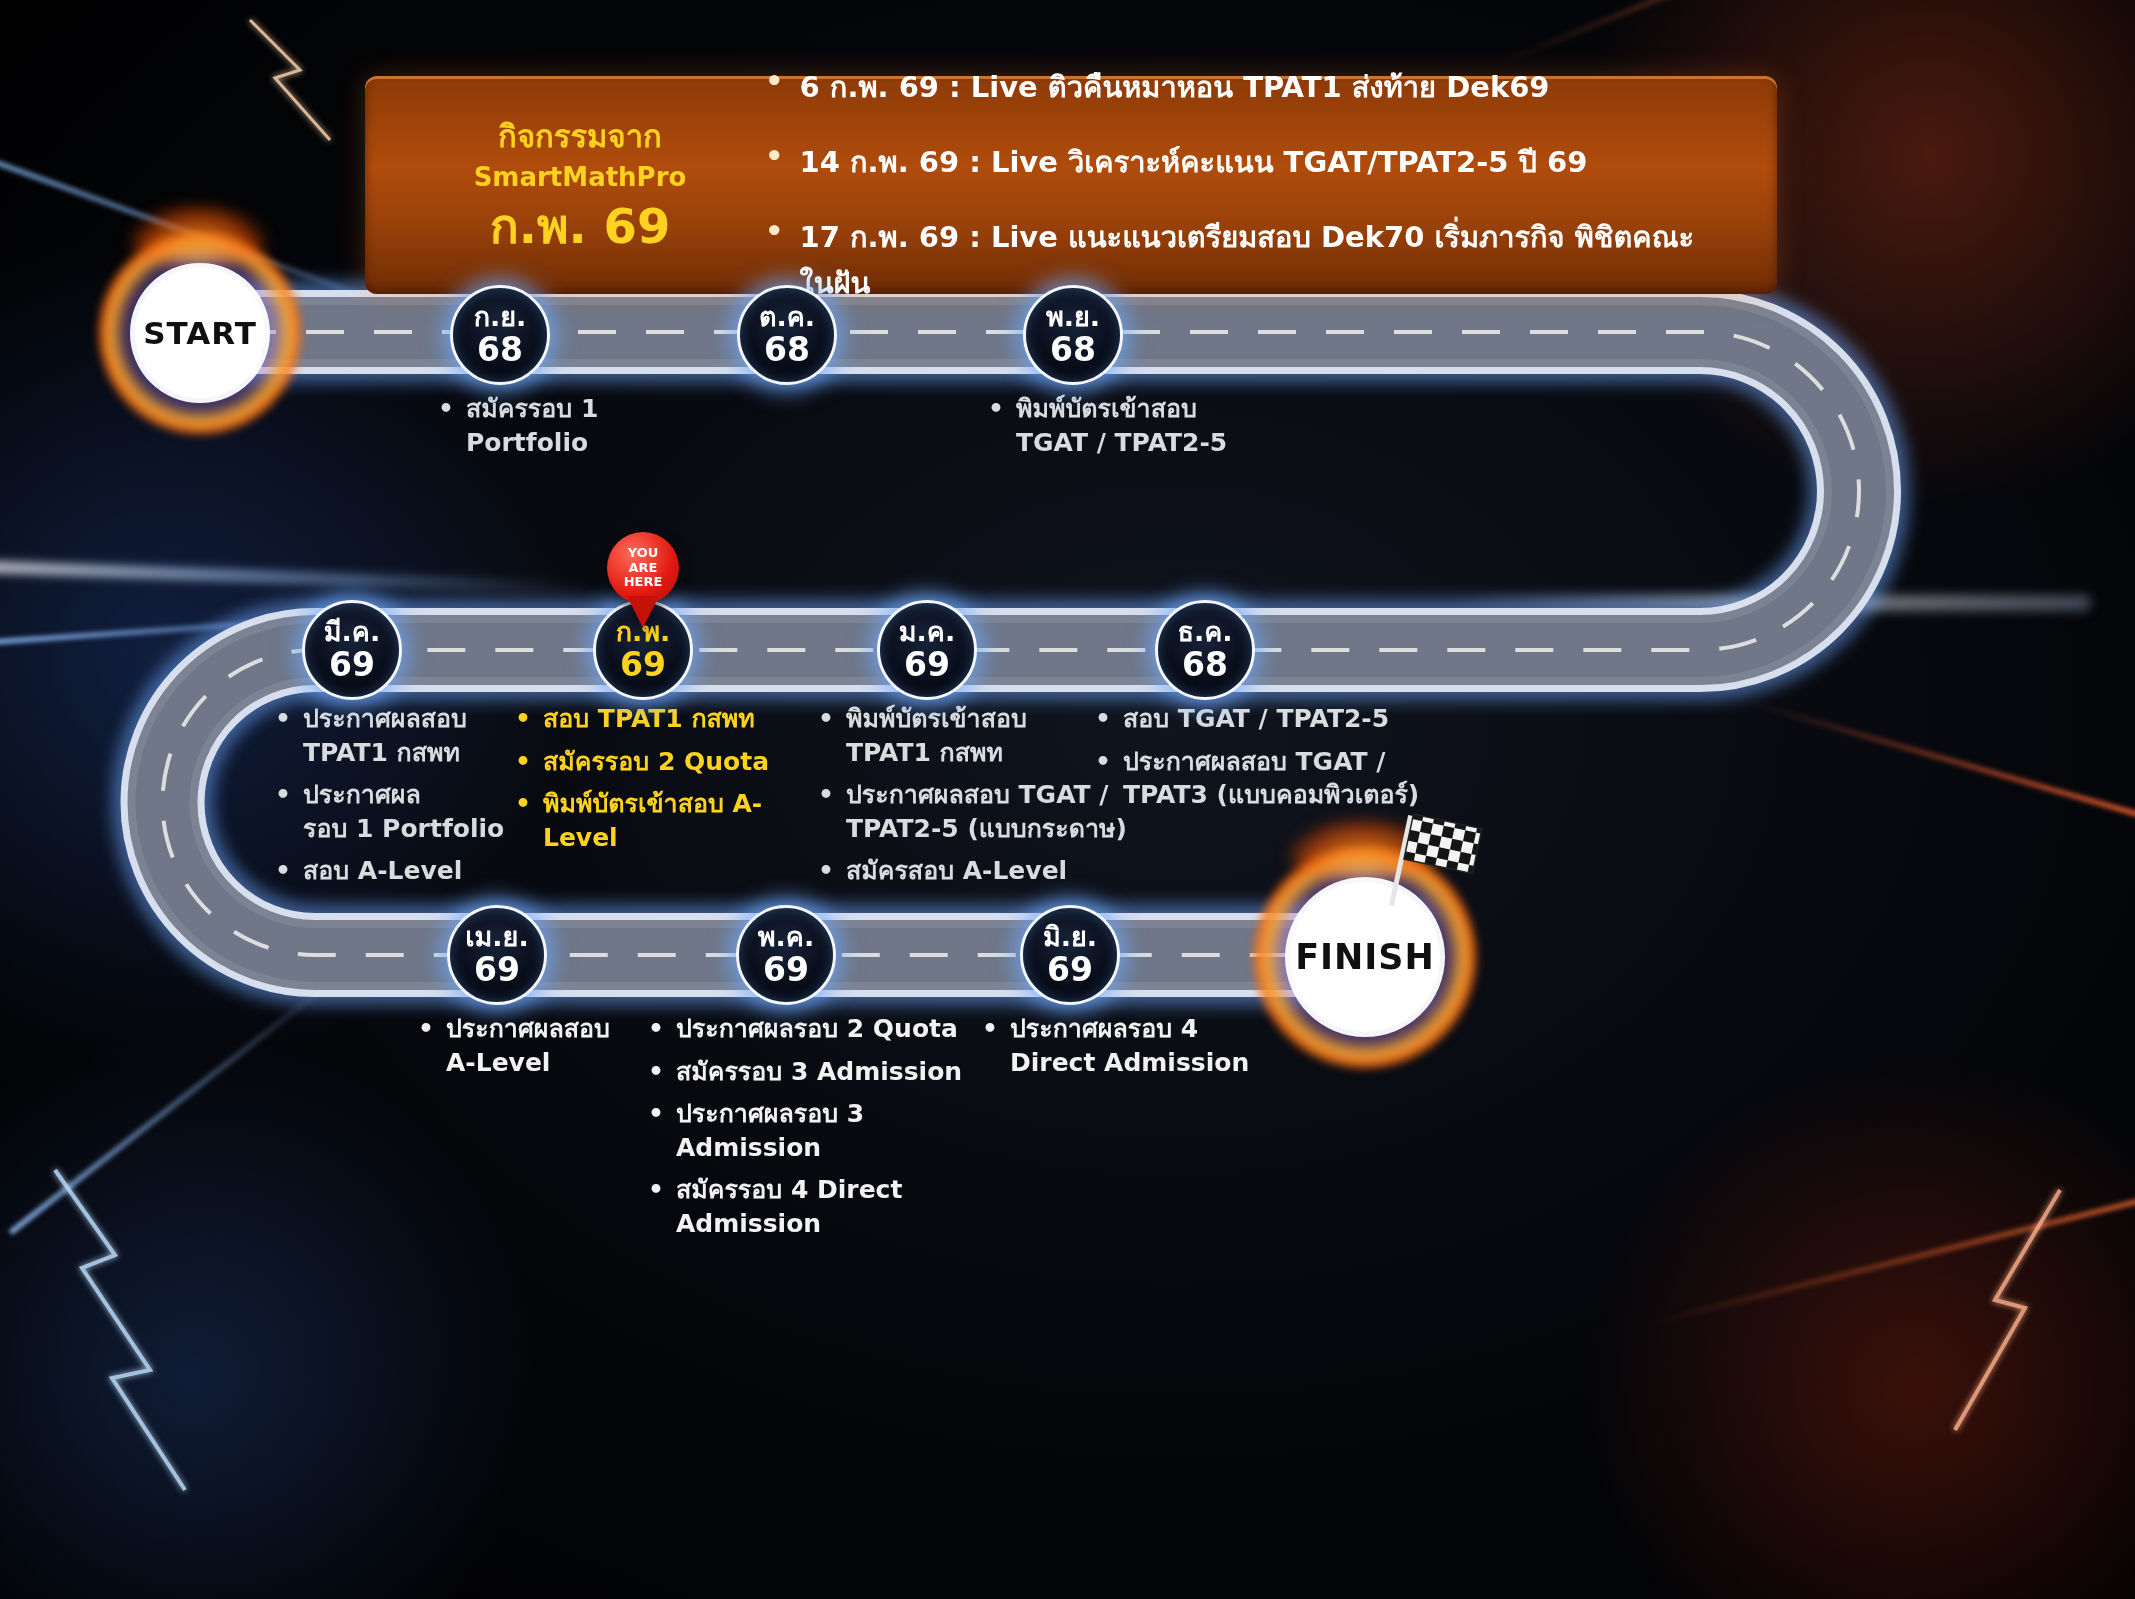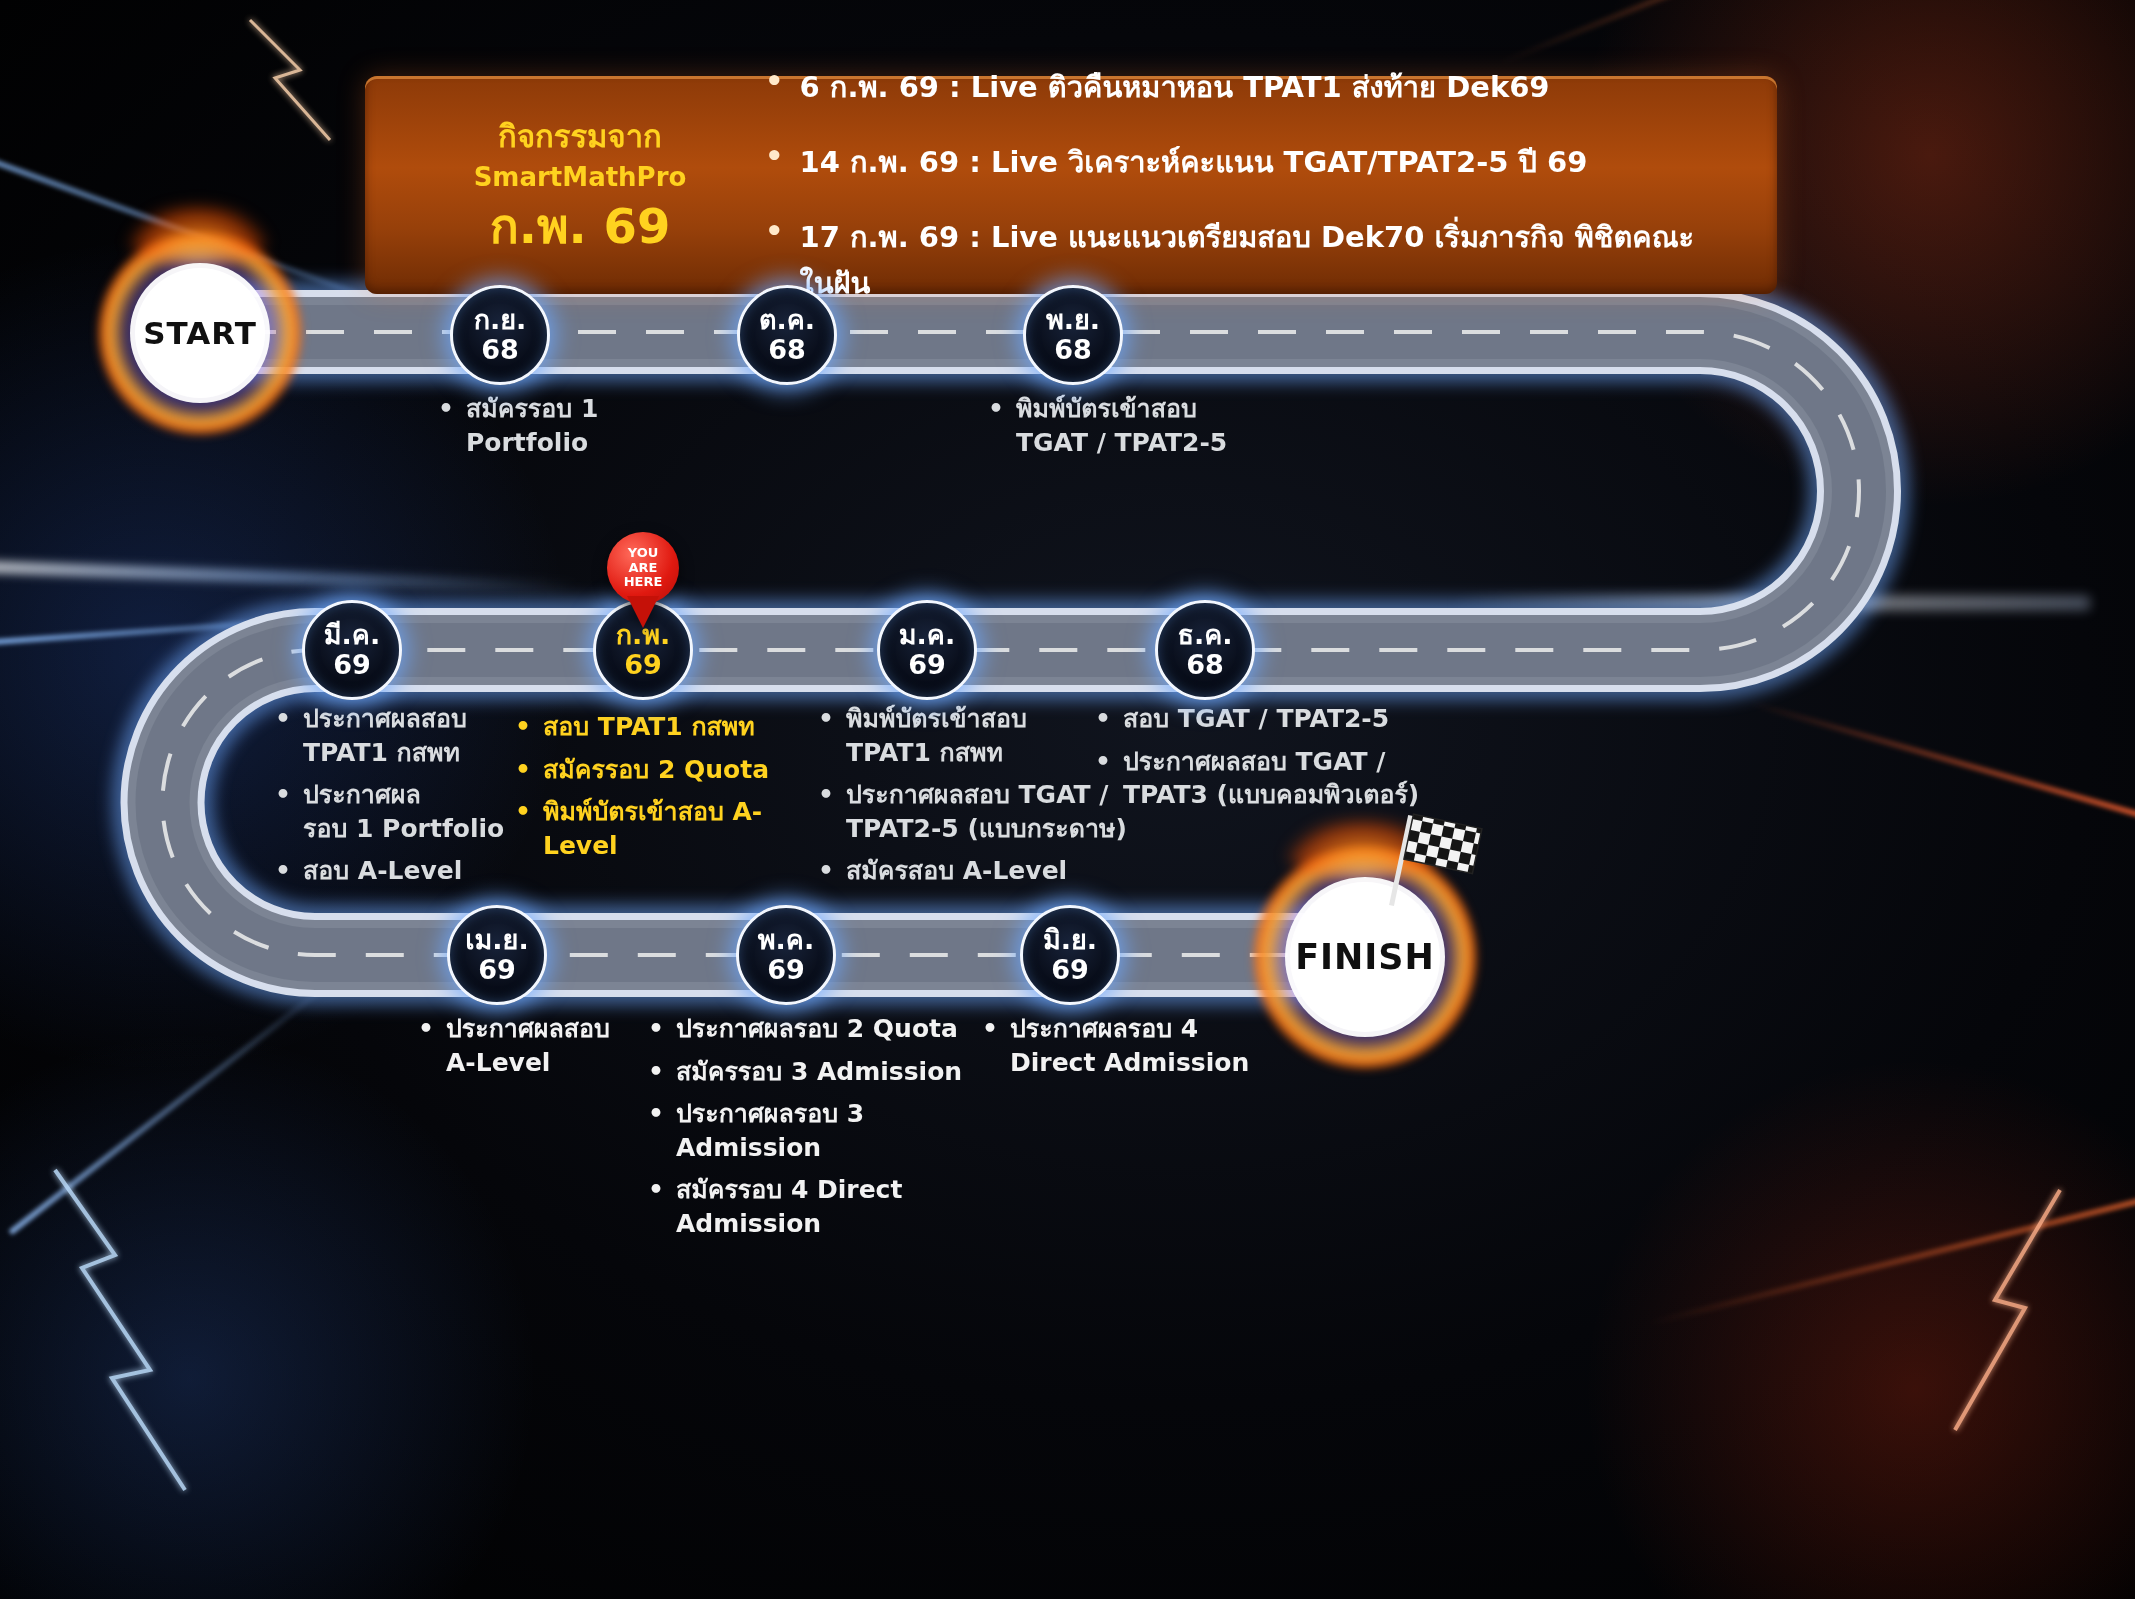--- a/index.html
+++ b/index.html
@@ -47,26 +47,26 @@
   
   .node{
     position:absolute;width:100px;height:100px;border-radius:50%;
     background:radial-gradient(circle at 50% 38%,#18233a,#040710 72%);
     border:3px solid #f2f7ff;box-sizing:border-box;
     box-shadow:0 0 22px 6px rgba(110,168,255,.75), inset 0 0 14px rgba(110,168,255,.35);
     display:flex;flex-direction:column;align-items:center;justify-content:center;
     color:#fff;font-weight:800;text-align:center;z-index:5;
   }
   .node .m{font-size:27px;line-height:1.1;}
-  .node .y{font-size:27px;line-height:1.1;}
+  .node .y{font-size:33px;line-height:1.1;}
   .node.hl{color:#ffd21f;}
   
   .list{position:absolute;color:#d9dcdf;font-size:25px;line-height:1.34;font-weight:600;z-index:4;}
   .list.bottom{color:#f2f2f2;font-weight:700;}
-  .list.yellow{color:#ffd21f;font-weight:700;margin-top:8px;}
+  .list.yellow{color:#ffd21f;font-weight:700;}
   .bullet{display:flex;gap:12px;margin-bottom:9px;}
   .bullet::before{content:"•";flex:0 0 auto;}
   .bt{white-space:pre-line;}
   
   .terminal{position:absolute;z-index:6;}
   .fire{position:absolute;inset:-36px;border-radius:50%;
     background:radial-gradient(circle,rgba(255,200,80,0) 50%,rgba(255,170,40,.95) 62%,rgba(255,80,0,.8) 72%,rgba(255,40,0,0) 85%);
     filter:blur(5px);}
   .fire::before{content:"";position:absolute;top:-26px;left:14%;width:70%;height:60px;border-radius:50%;
     background:radial-gradient(ellipse at 50% 100%,rgba(255,190,50,.95),rgba(255,80,0,.55) 60%,transparent 78%);

